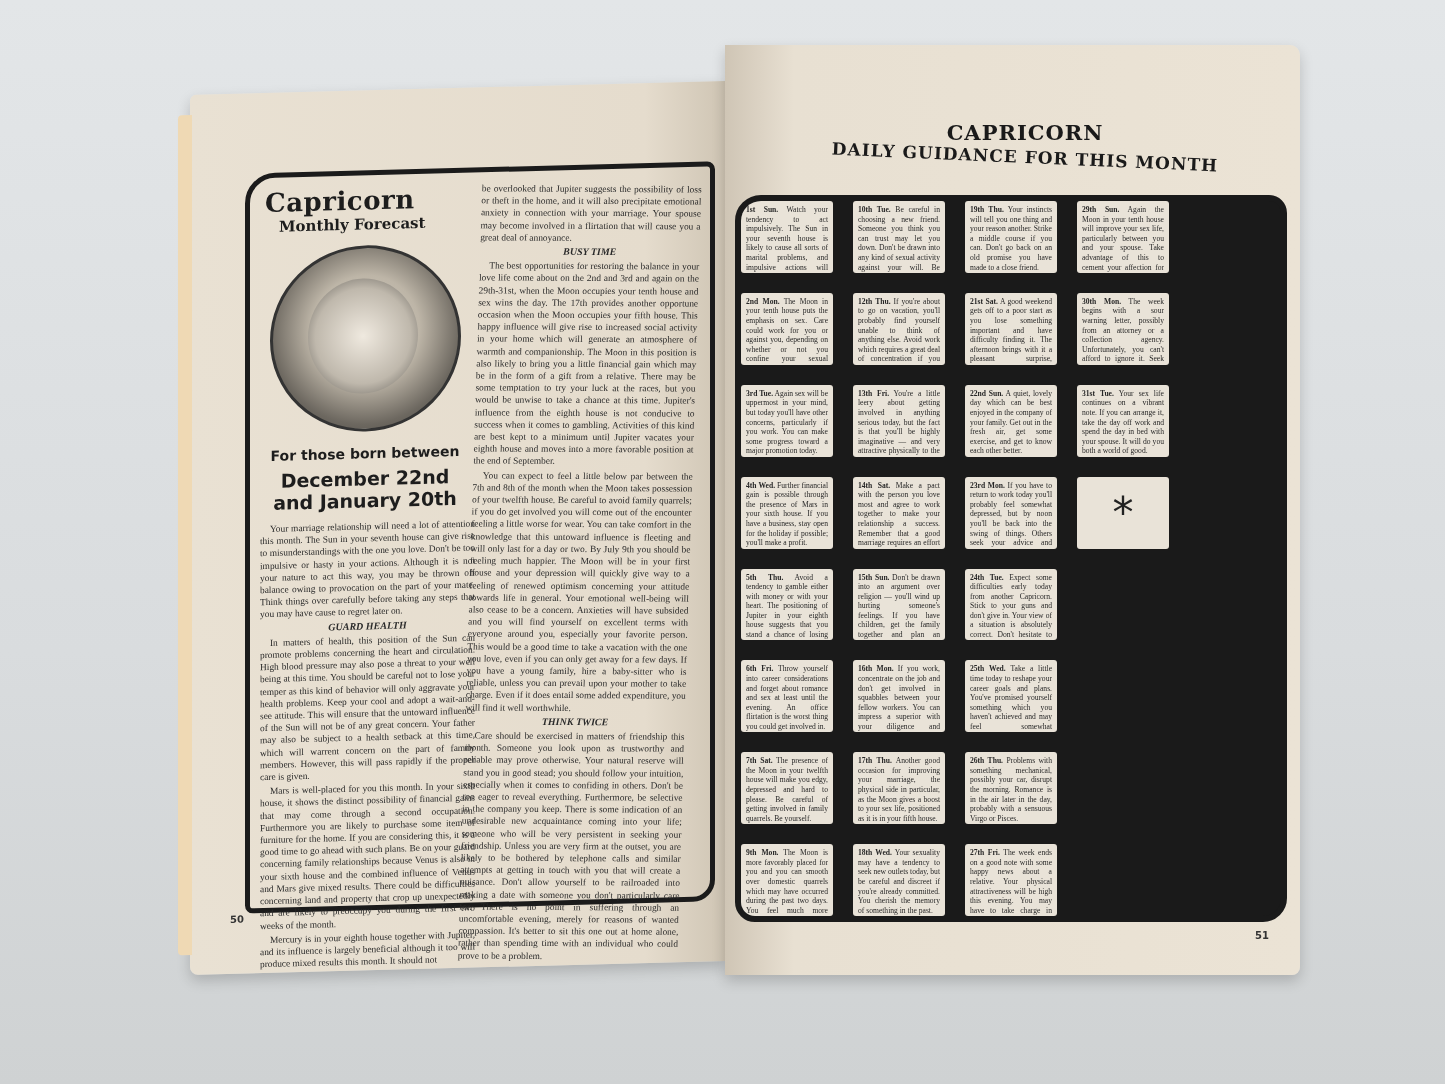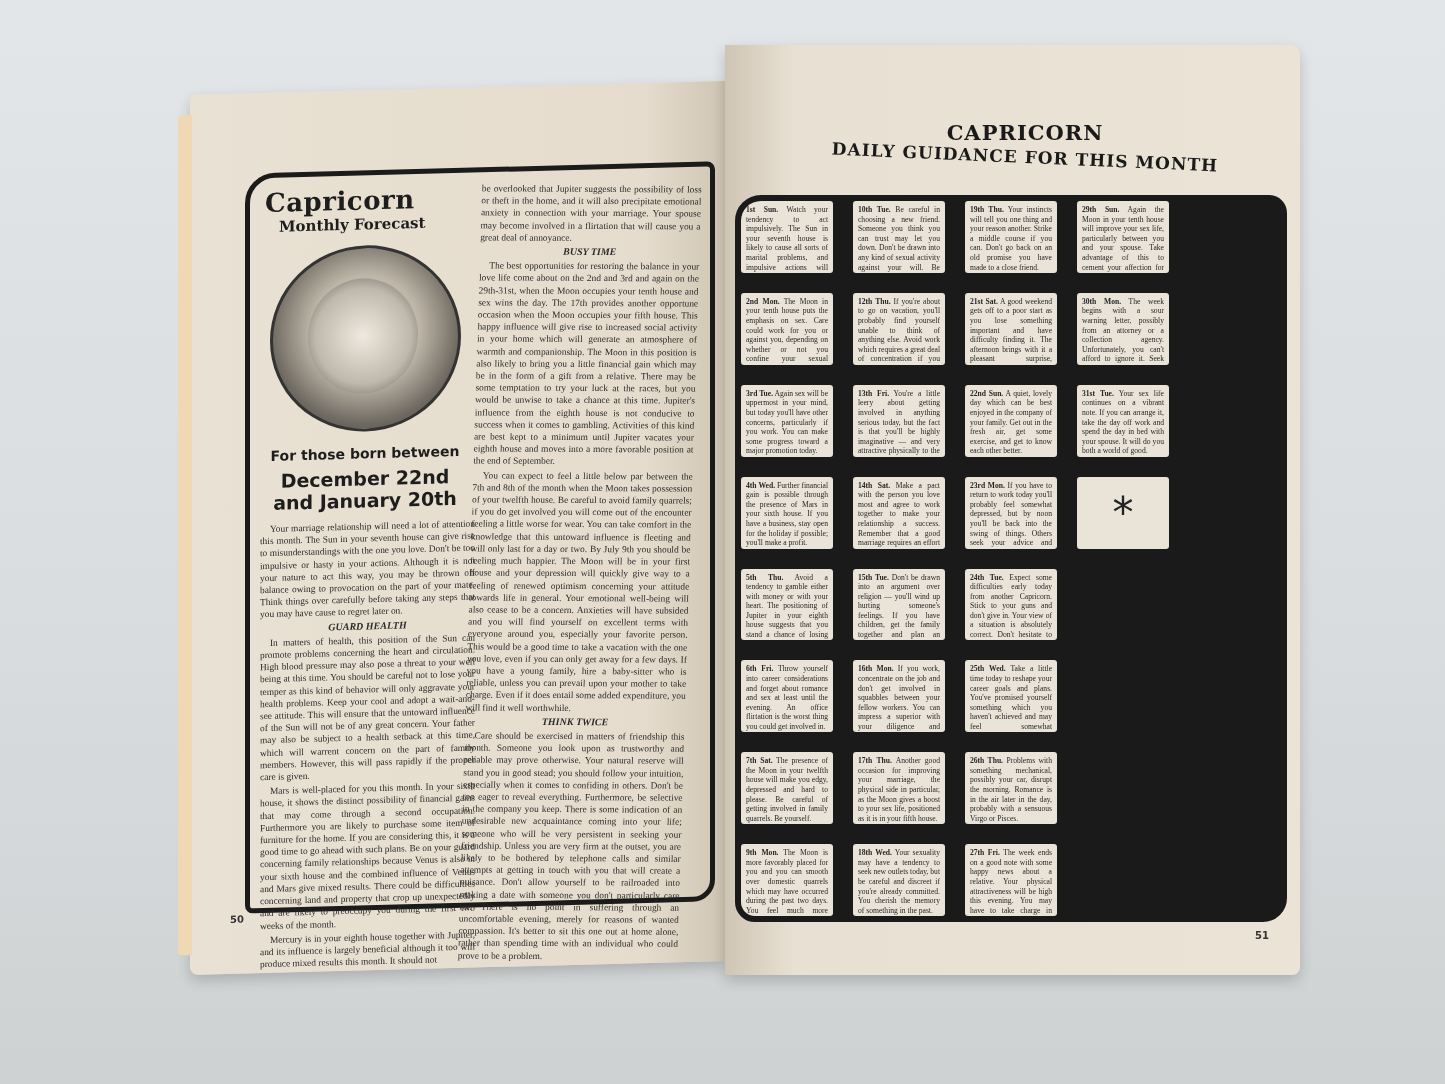--- a/index.html
+++ b/index.html
@@ -99,21 +99,21 @@
         <div class="cell"><span class="day">3rd Tue.</span> <span>Again sex will be uppermost in your mind, but today you'll have other concerns, particularly if you work. You can make some progress toward a major promotion today.</span></div>
         <div class="cell"><span class="day">4th Wed.</span> <span>Further financial gain is possible through the presence of Mars in your sixth house. If you have a business, stay open for the holiday if possible; you'll make a profit.</span></div>
         <div class="cell"><span class="day">5th Thu.</span> <span>Avoid a tendency to gamble either with money or with your heart. The positioning of Jupiter in your eighth house suggests that you stand a chance of losing your shirt.</span></div>
         <div class="cell"><span class="day">6th Fri.</span> <span>Throw yourself into career considerations and forget about romance and sex at least until the evening. An office flirtation is the worst thing you could get involved in.</span></div>
         <div class="cell"><span class="day">7th Sat.</span> <span>The presence of the Moon in your twelfth house will make you edgy, depressed and hard to please. Be careful of getting involved in family quarrels. Be yourself.</span></div>
         <div class="cell"><span class="day">9th Mon.</span> <span>The Moon is more favorably placed for you and you can smooth over domestic quarrels which may have occurred during the past two days. You feel much more optimistic about life.</span></div>
         <div class="cell"><span class="day">10th Tue.</span> <span>Be careful in choosing a new friend. Someone you think you can trust may let you down. Don't be drawn into any kind of sexual activity against your will. Be discreet.</span></div>
         <div class="cell"><span class="day">12th Thu.</span> <span>If you're about to go on vacation, you'll probably find yourself unable to think of anything else. Avoid work which requires a great deal of concentration if you can.</span></div>
         <div class="cell"><span class="day">13th Fri.</span> <span>You're a little leery about getting involved in anything serious today, but the fact is that you'll be highly imaginative — and very attractive physically to the opposite sex.</span></div>
         <div class="cell"><span class="day">14th Sat.</span> <span>Make a pact with the person you love most and agree to work together to make your relationship a success. Remember that a good marriage requires an effort on both sides.</span></div>
-        <div class="cell"><span class="day">15th Tue.</span> <span>Don't be drawn into an argument over religion — you'll wind up hurting someone's feelings. If you have children, get the family together and plan an afternoon outing.</span></div>
+        <div class="cell"><span class="day">15th Sun.</span> <span>Don't be drawn into an argument over religion — you'll wind up hurting someone's feelings. If you have children, get the family together and plan an afternoon outing.</span></div>
         <div class="cell"><span class="day">16th Mon.</span> <span>If you work, concentrate on the job and don't get involved in squabbles between your fellow workers. You can impress a superior with your diligence and ambition today.</span></div>
         <div class="cell"><span class="day">17th Thu.</span> <span>Another good occasion for improving your marriage, the physical side in particular, as the Moon gives a boost to your sex life, positioned as it is in your fifth house.</span></div>
         <div class="cell"><span class="day">18th Wed.</span> <span>Your sexuality may have a tendency to seek new outlets today, but be careful and discreet if you're already committed. You cherish the memory of something in the past.</span></div>
         <div class="cell"><span class="day">19th Thu.</span> <span>Your instincts will tell you one thing and your reason another. Strike a middle course if you can. Don't go back on an old promise you have made to a close friend.</span></div>
         <div class="cell"><span class="day">21st Sat.</span> <span>A good weekend gets off to a poor start as you lose something important and have difficulty finding it. The afternoon brings with it a pleasant surprise, however.</span></div>
         <div class="cell"><span class="day">22nd Sun.</span> <span>A quiet, lovely day which can be best enjoyed in the company of your family. Get out in the fresh air, get some exercise, and get to know each other better.</span></div>
         <div class="cell"><span class="day">23rd Mon.</span> <span>If you have to return to work today you'll probably feel somewhat depressed, but by noon you'll be back into the swing of things. Others seek your advice and guidance.</span></div>
         <div class="cell"><span class="day">24th Tue.</span> <span>Expect some difficulties early today from another Capricorn. Stick to your guns and don't give in. Your view of a situation is absolutely correct. Don't hesitate to act.</span></div>
         <div class="cell"><span class="day">25th Wed.</span> <span>Take a little time today to reshape your career goals and plans. You've promised yourself something which you haven't achieved and may feel somewhat disappointed over it.</span></div>
         <div class="cell"><span class="day">26th Thu.</span> <span>Problems with something mechanical, possibly your car, disrupt the morning. Romance is in the air later in the day, probably with a sensuous Virgo or Pisces.</span></div>

